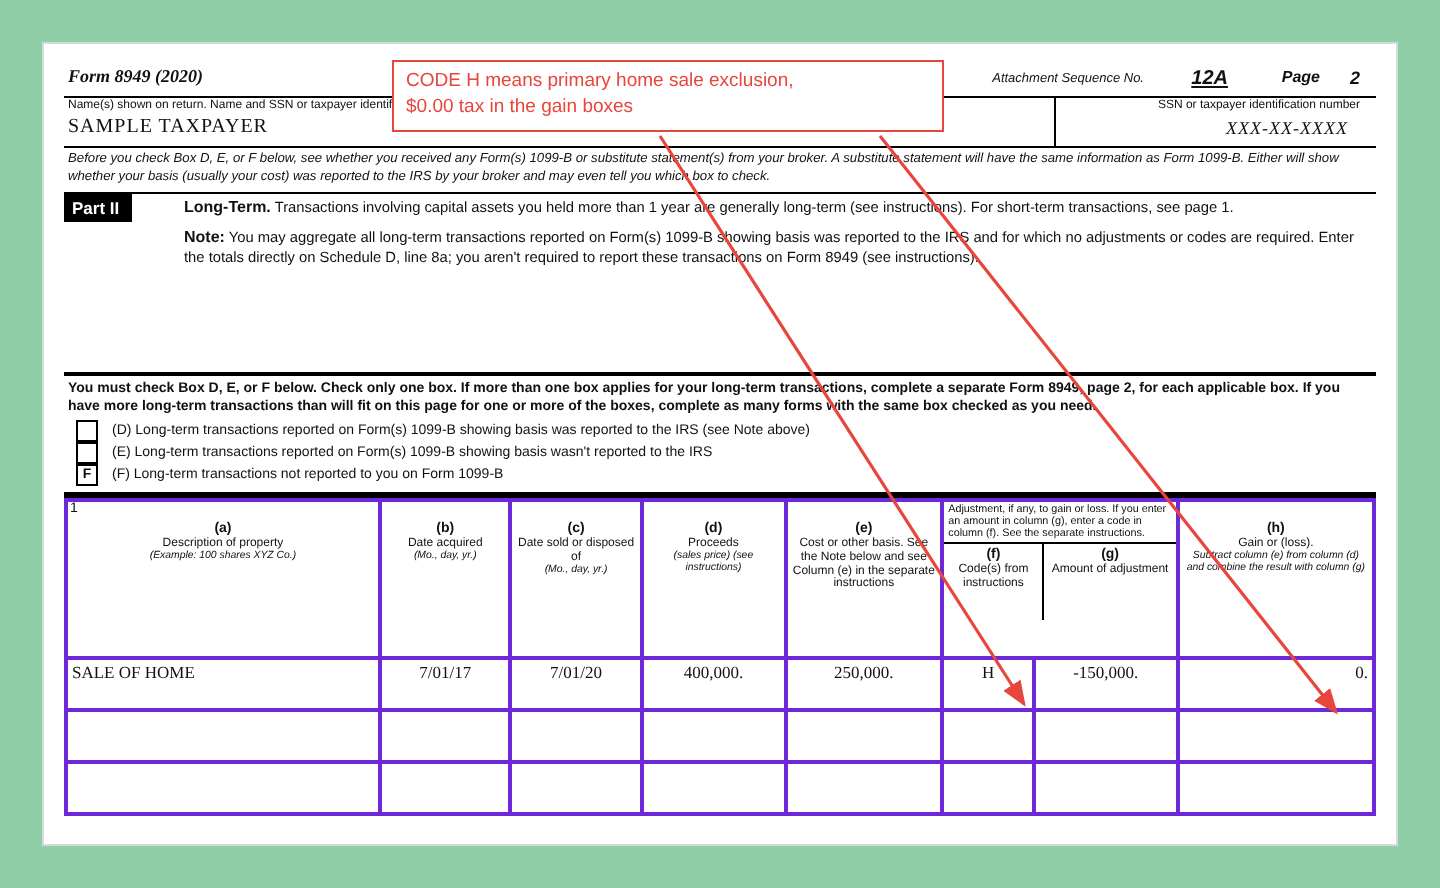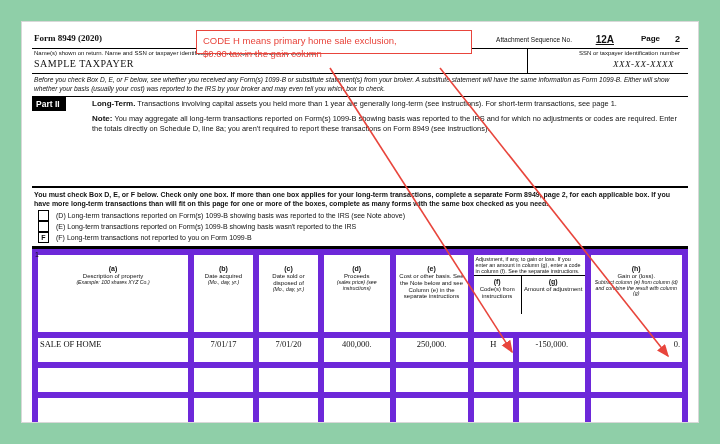--- a/index.html
+++ b/index.html
@@ -23,20 +23,21 @@
     left:10px;top:8px;
     width:656px;height:384px;
     font-size:7.5px;
     color:#111;
     line-height:1.18;
   }
   
   .hdr{
     position:relative;height:18px;
     border-bottom:1px solid #000;
+    font-style:italic;
   }
   .hdr .title{
     position:absolute;left:2px;top:3px;
     font-size:9px;font-weight:bold;
     font-family:"Liberation Serif", serif;
   }
   .hdr .attseq{
     position:absolute;right:116px;top:6px;
     font-size:6.5px;
   }
@@ -109,36 +110,36 @@
   .chkblock .intro{font-weight:bold;display:block;margin-bottom:2px;}
   .chkline{position:relative;padding-left:22px;height:11px;line-height:11px;}
   .box{
     position:absolute;left:4px;top:0px;
     width:9px;height:9px;border:1px solid #000;
     font-size:7px;line-height:9px;text-align:center;font-weight:bold;
   }
   
   .tbl{position:relative;border-top:1px solid #000;}
   table{border-collapse:collapse;width:100%;table-layout:fixed;}
-  table td,table th{border:6px solid #6d28d9;vertical-align:top;padding:1px 2px;}
+  table td,table th{border:2px solid #6d28d9;vertical-align:top;padding:1px 2px;}
   th{font-size:6px;font-weight:normal;text-align:center;line-height:1.12;}
   th .letter{font-weight:bold;font-size:7px;display:block;}
   th .sub{font-size:5.2px;display:block;font-style:italic;}
   .hdr-row th{height:66px;}
   .adj-head{border-bottom:1px solid #000;font-size:5.4px;padding:1px 2px;text-align:left;}
   .datarow td{height:22px;font-size:8.5px;font-family:"Liberation Serif", serif;}
   .c{text-align:center;}
   .r{text-align:right;}
   .blankrow td{height:22px;}
   .rownum{position:absolute;left:3px;top:2px;font-size:7px;}
   
   .callout{
     position:absolute;
     left:196px;top:30px;
-    width:276px;height:24px;
+    width:276px;height:36px;
     border:1.4px solid #e8453c;
     background:#ffffff;
     color:#e8453c;
     font-size:9.5px;
     line-height:1.35;
     padding:4px 6px;
     box-sizing:border-box;
   }
   .arrows{position:absolute;left:0;top:0;width:720px;height:444px;pointer-events:none;}
 </style>
@@ -285,21 +286,21 @@
         </tr>
       </tbody>
         </table>
     </div>
 
   </div>
 </div>
 
 <div class="callout">
   <div>CODE H means primary home sale exclusion,</div>
-  <div>$0.00 tax in the gain column</div>
+  <div>$0.00 tax in the gain boxes</div>
 </div>
 
 <svg class="arrows">
   <defs>
     <marker id="ah" markerWidth="9" markerHeight="9" refX="7" refY="3.2" orient="auto">
       <path d="M0,0 L8,3.2 L0,6.4 z" fill="#e8453c"></path>
     </marker>
   </defs>
   <line x1="330" y1="68" x2="512" y2="352" stroke="#e8453c" stroke-width="1.6" marker-end="url(#ah)"></line>
   <line x1="440" y1="68" x2="668" y2="356" stroke="#e8453c" stroke-width="1.6" marker-end="url(#ah)"></line>

